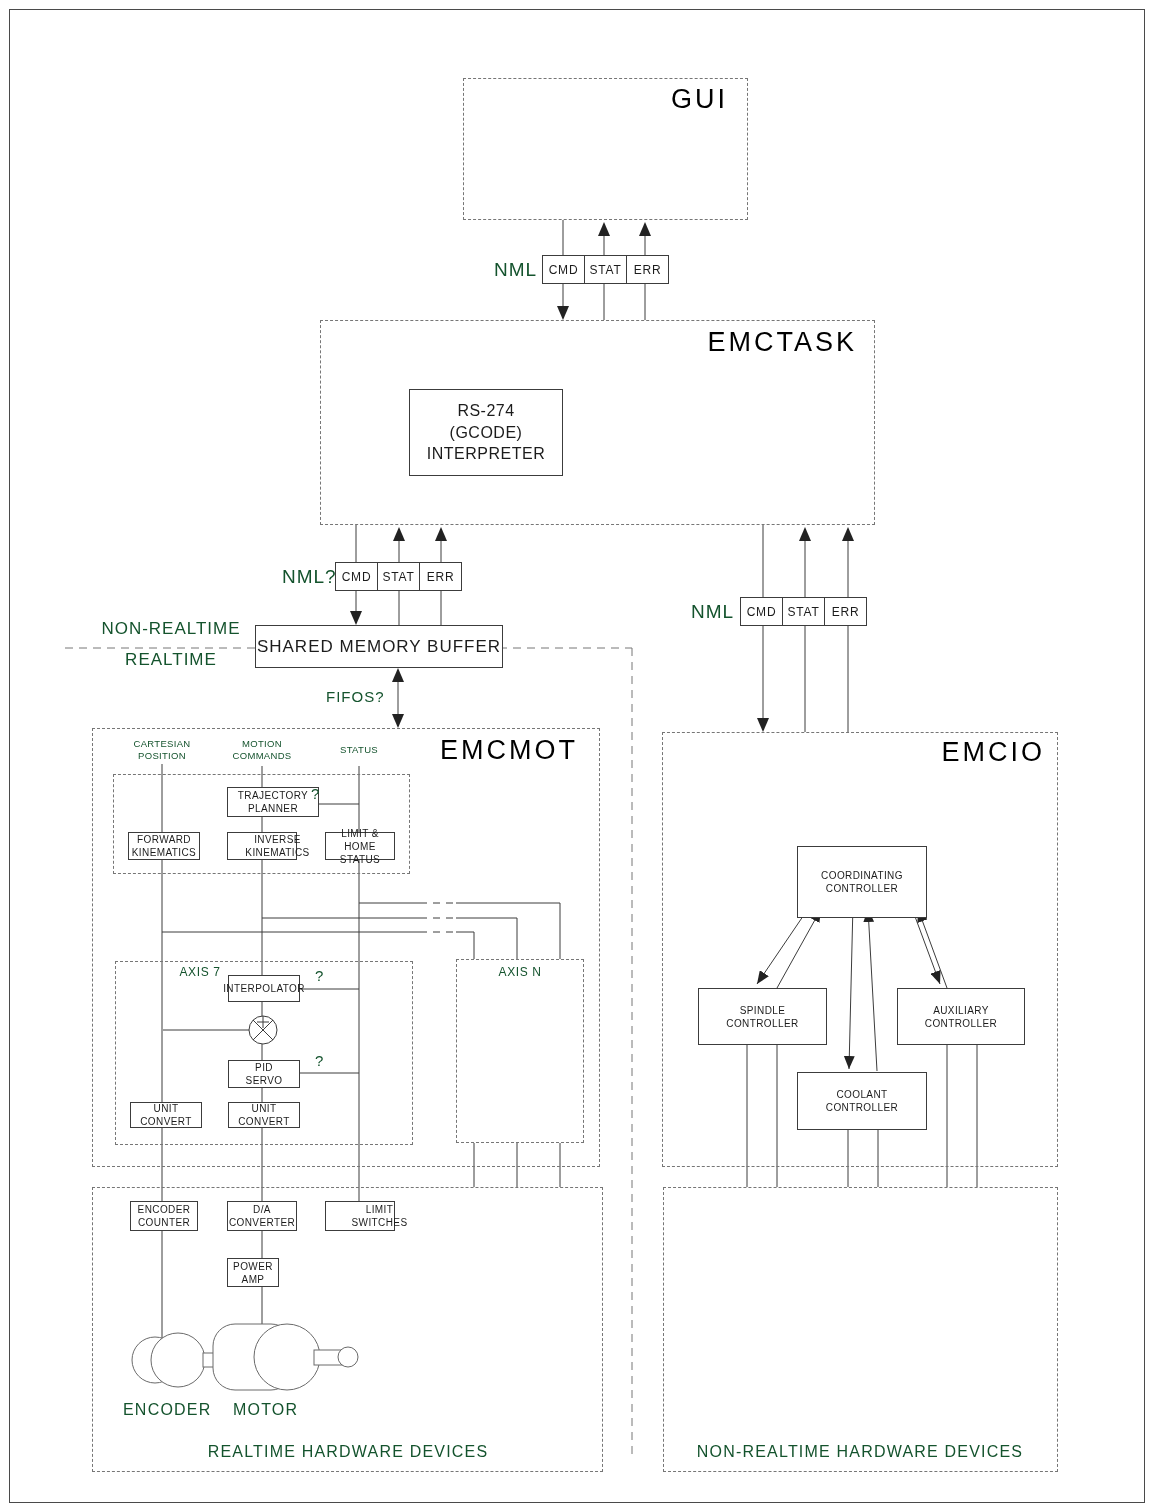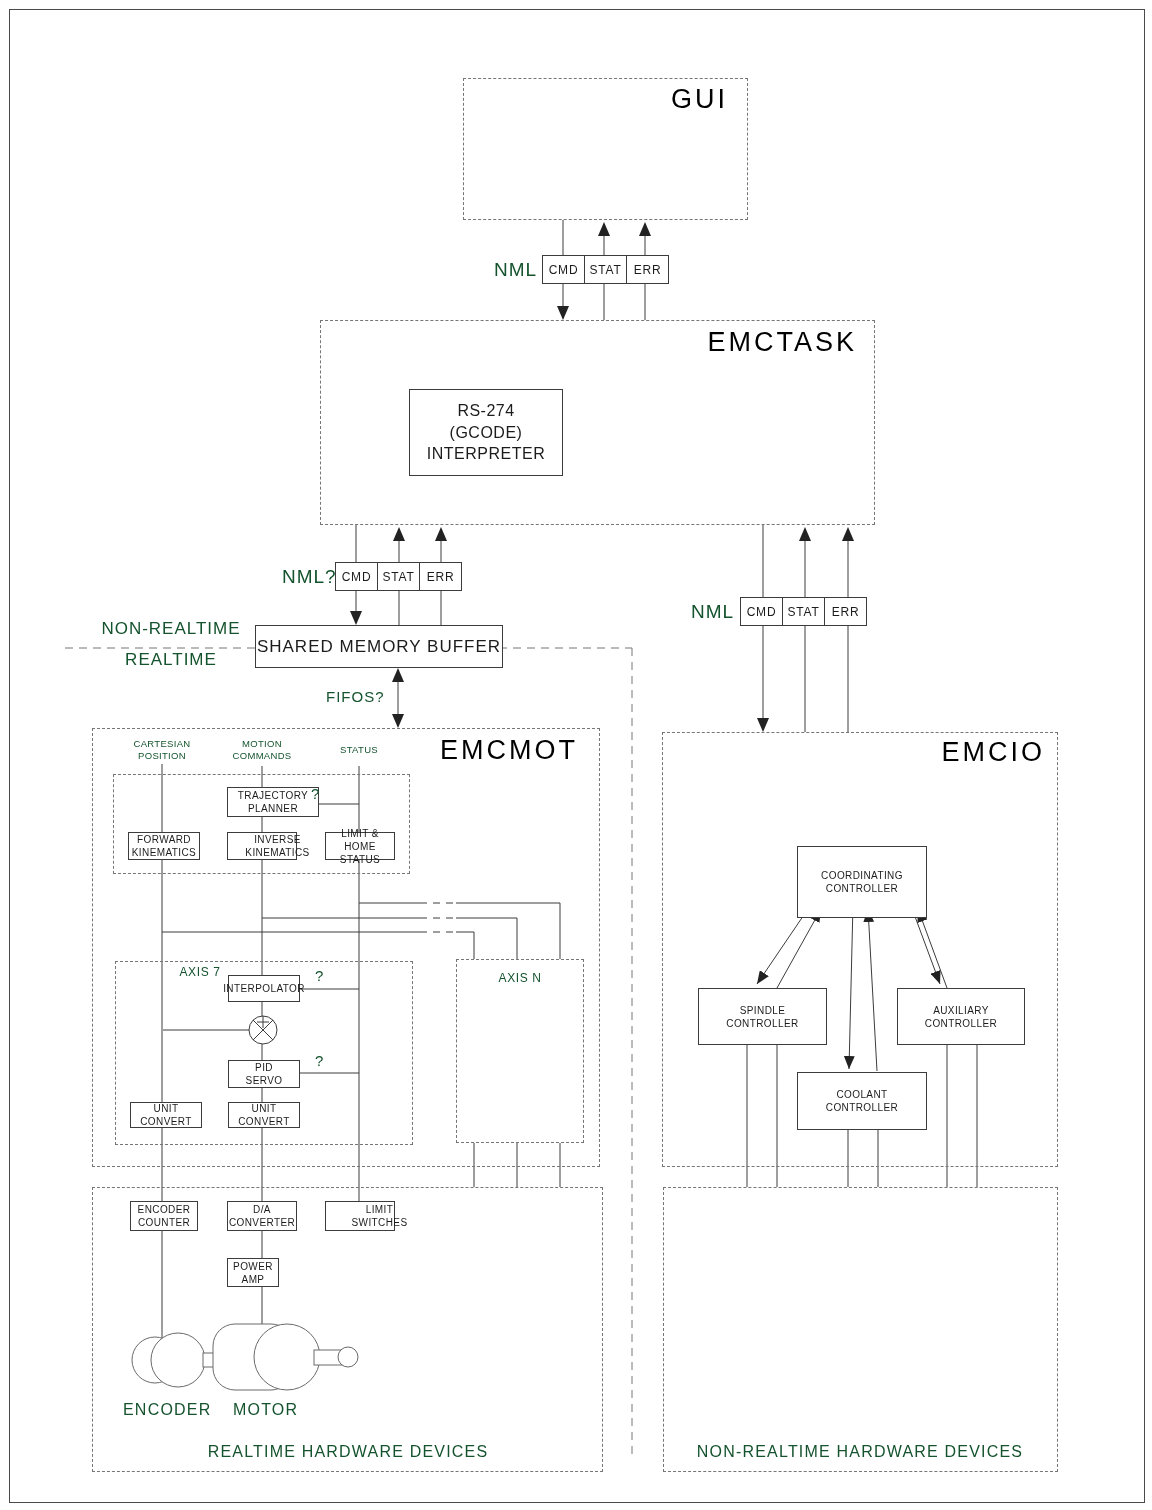--- a/index.html
+++ b/index.html
@@ -71,21 +71,21 @@
   .p-nml-top-label{left:494px;top:259px;}
   .p-nml-left-label{left:282px;top:566px;}
   .p-nml-right-label{left:691px;top:601px;}
   .p-nonrt{left:171px;top:619px;}
   .p-rt{left:171px;top:650px;}
   .p-fifos{left:326px;top:688px;font-size:15px;letter-spacing:1px;}
   .p-cart{left:162px;top:738px;}
   .p-motion{left:262px;top:738px;}
   .p-status{left:359px;top:744px;}
   .p-axis1lbl{left:200px;top:965px;}
-  .p-axisnlbl{left:520px;top:965px;margin-top:6px;}
+  .p-axisnlbl{left:520px;top:965px;}
   .p-q1{left:311px;top:785px;}
   .p-q2{left:315px;top:967px;}
   .p-q3{left:315px;top:1052px;}
   .p-enclbl{left:123px;top:1401px;}
   .p-motorlbl{left:233px;top:1401px;}
   .p-rthwlbl{left:348px;top:1443px;}
   .p-nrthwlbl{left:860px;top:1443px;}
 </style>
 </head>
 <body>

